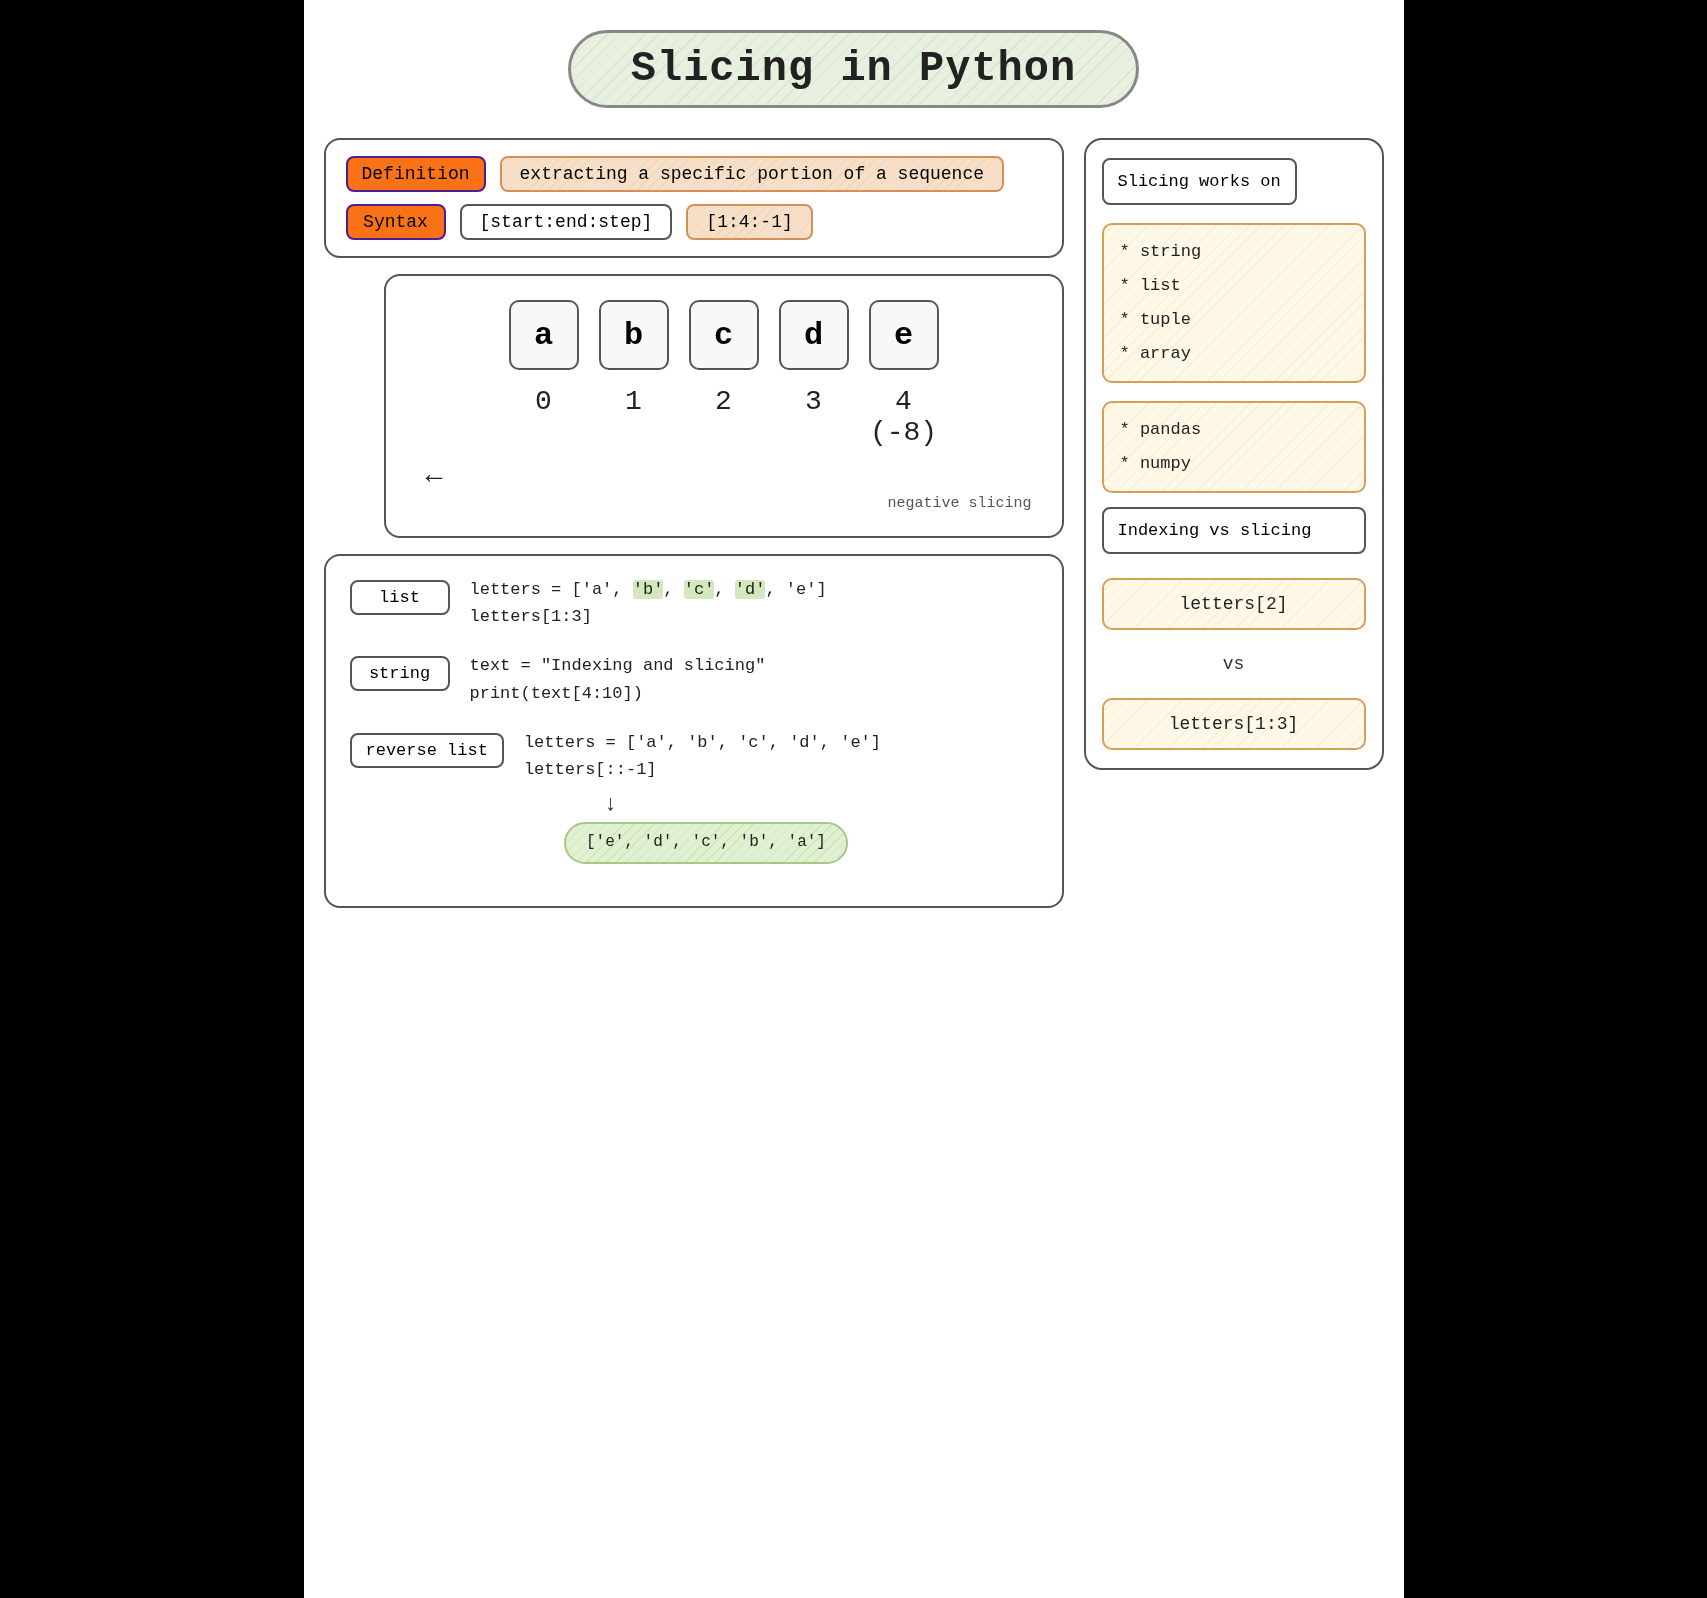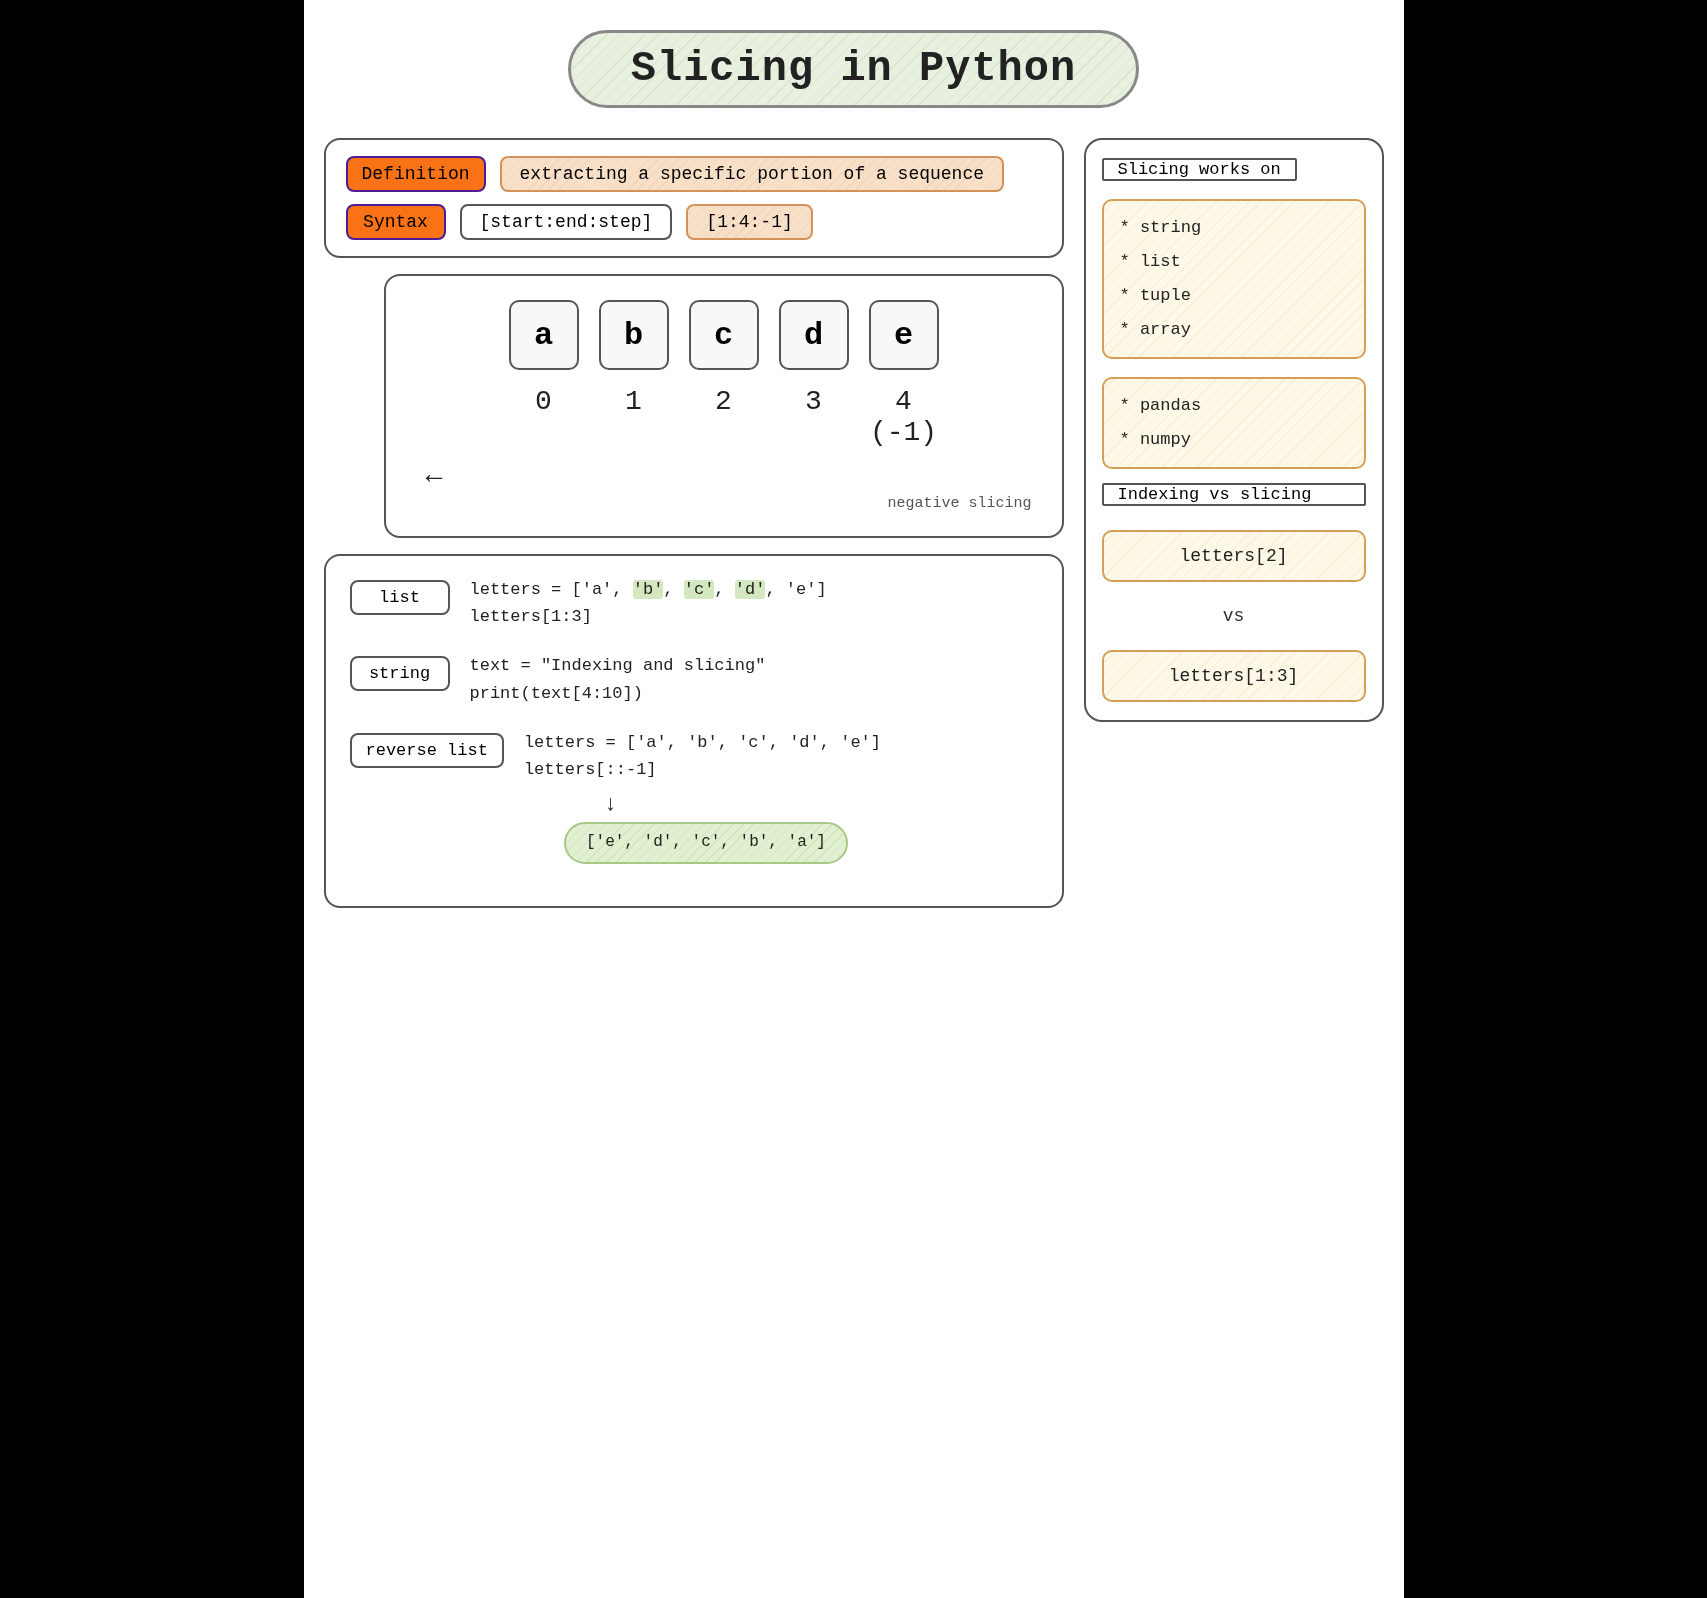--- a/index.html
+++ b/index.html
@@ -254,22 +254,22 @@
     .down-arrow {
       font-size: 22px;
       color: #333;
       margin-left: 80px;
       margin-top: 4px;
     }
 
     
     .right-section-title {
       border: 2px solid #555;
-      border-radius: 2px;
-      padding: 0 14px;
+      border-radius: 8px;
+      padding: 12px 14px;
       font-size: 17px;
       background: #fff;
       display: inline-block;
     }
 
     .works-on-list {
       border: 2px solid #d4a055;
       border-radius: 10px;
       padding: 10px 16px;
       background: #fdf8e8;
@@ -367,21 +367,21 @@
           <div class="letter-cell">b</div>
           <div class="letter-cell">c</div>
           <div class="letter-cell">d</div>
           <div class="letter-cell">e</div>
         </div>
         <div class="numbers-row">
           <div class="num-cell">0</div>
           <div class="num-cell">1</div>
           <div class="num-cell">2</div>
           <div class="num-cell">3</div>
-          <div class="num-cell">4 (-1)</div>
+          <div class="num-cell">4 (-8)</div>
         </div>
         <div class="arrow-row">
           <span class="left-arrow">←</span>
         </div>
         <div class="negative-label">negative slicing</div>
       </div>
 
       <div class="examples-box">
 
         <div class="example-row">

